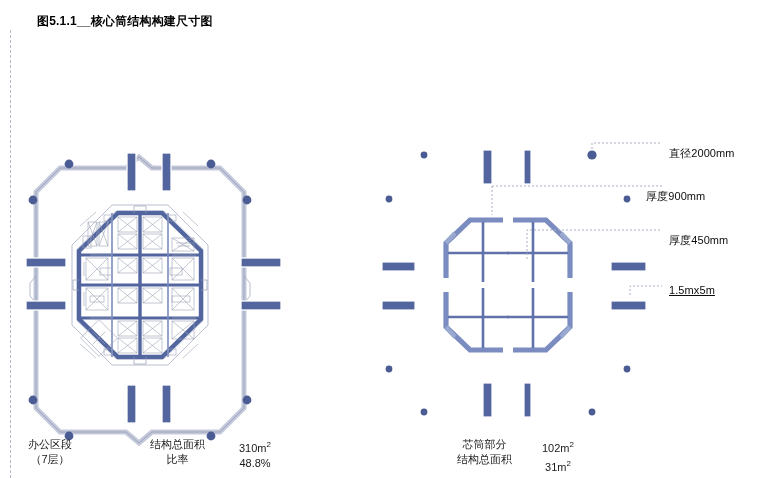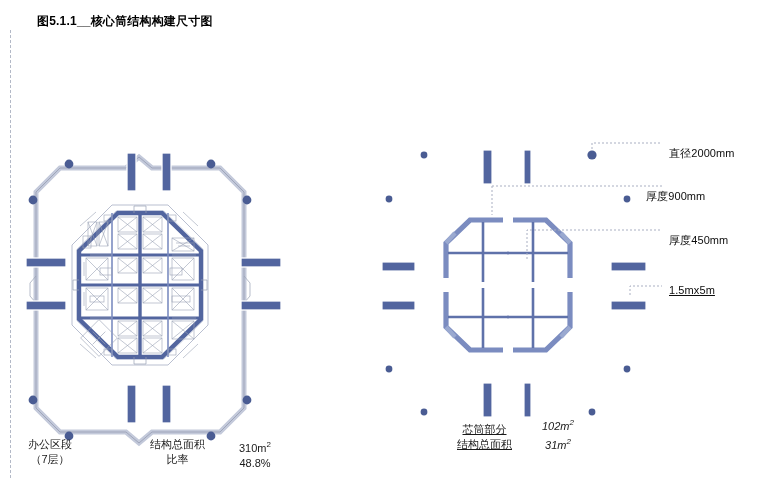--- a/index.html
+++ b/index.html
@@ -318,23 +318,23 @@
   <div class="foot-label left-al" style="left:150px; top:437px;">
     <span class="ln">结构总面积</span>
     <span class="ln">比率</span>
   </div>
 
   <div class="foot-label left-al" style="left:239px; top:437px;">
     <span class="ln"><span>310m</span><sup>2</sup></span>
     <span class="ln">48.8%</span>
   </div>
 
-  <div class="foot-label left-al" style="left:457px; top:422px;text-decoration:underline;">
+  <div class="foot-label left-al" style="left:457px; top:437px;">
     <span class="ln">芯筒部分</span>
     <span class="ln">结构总面积</span>
   </div>
 
-  <div class="foot-label left-al" style="left:542px; top:415px;font-style:italic;">
+  <div class="foot-label left-al" style="left:542px; top:437px;">
     <span class="ln"><span>102m</span><sup>2</sup></span>
     <span class="ln"><span>31m</span><sup>2</sup></span>
   </div>
 
 </div>
 
 </body></html>

